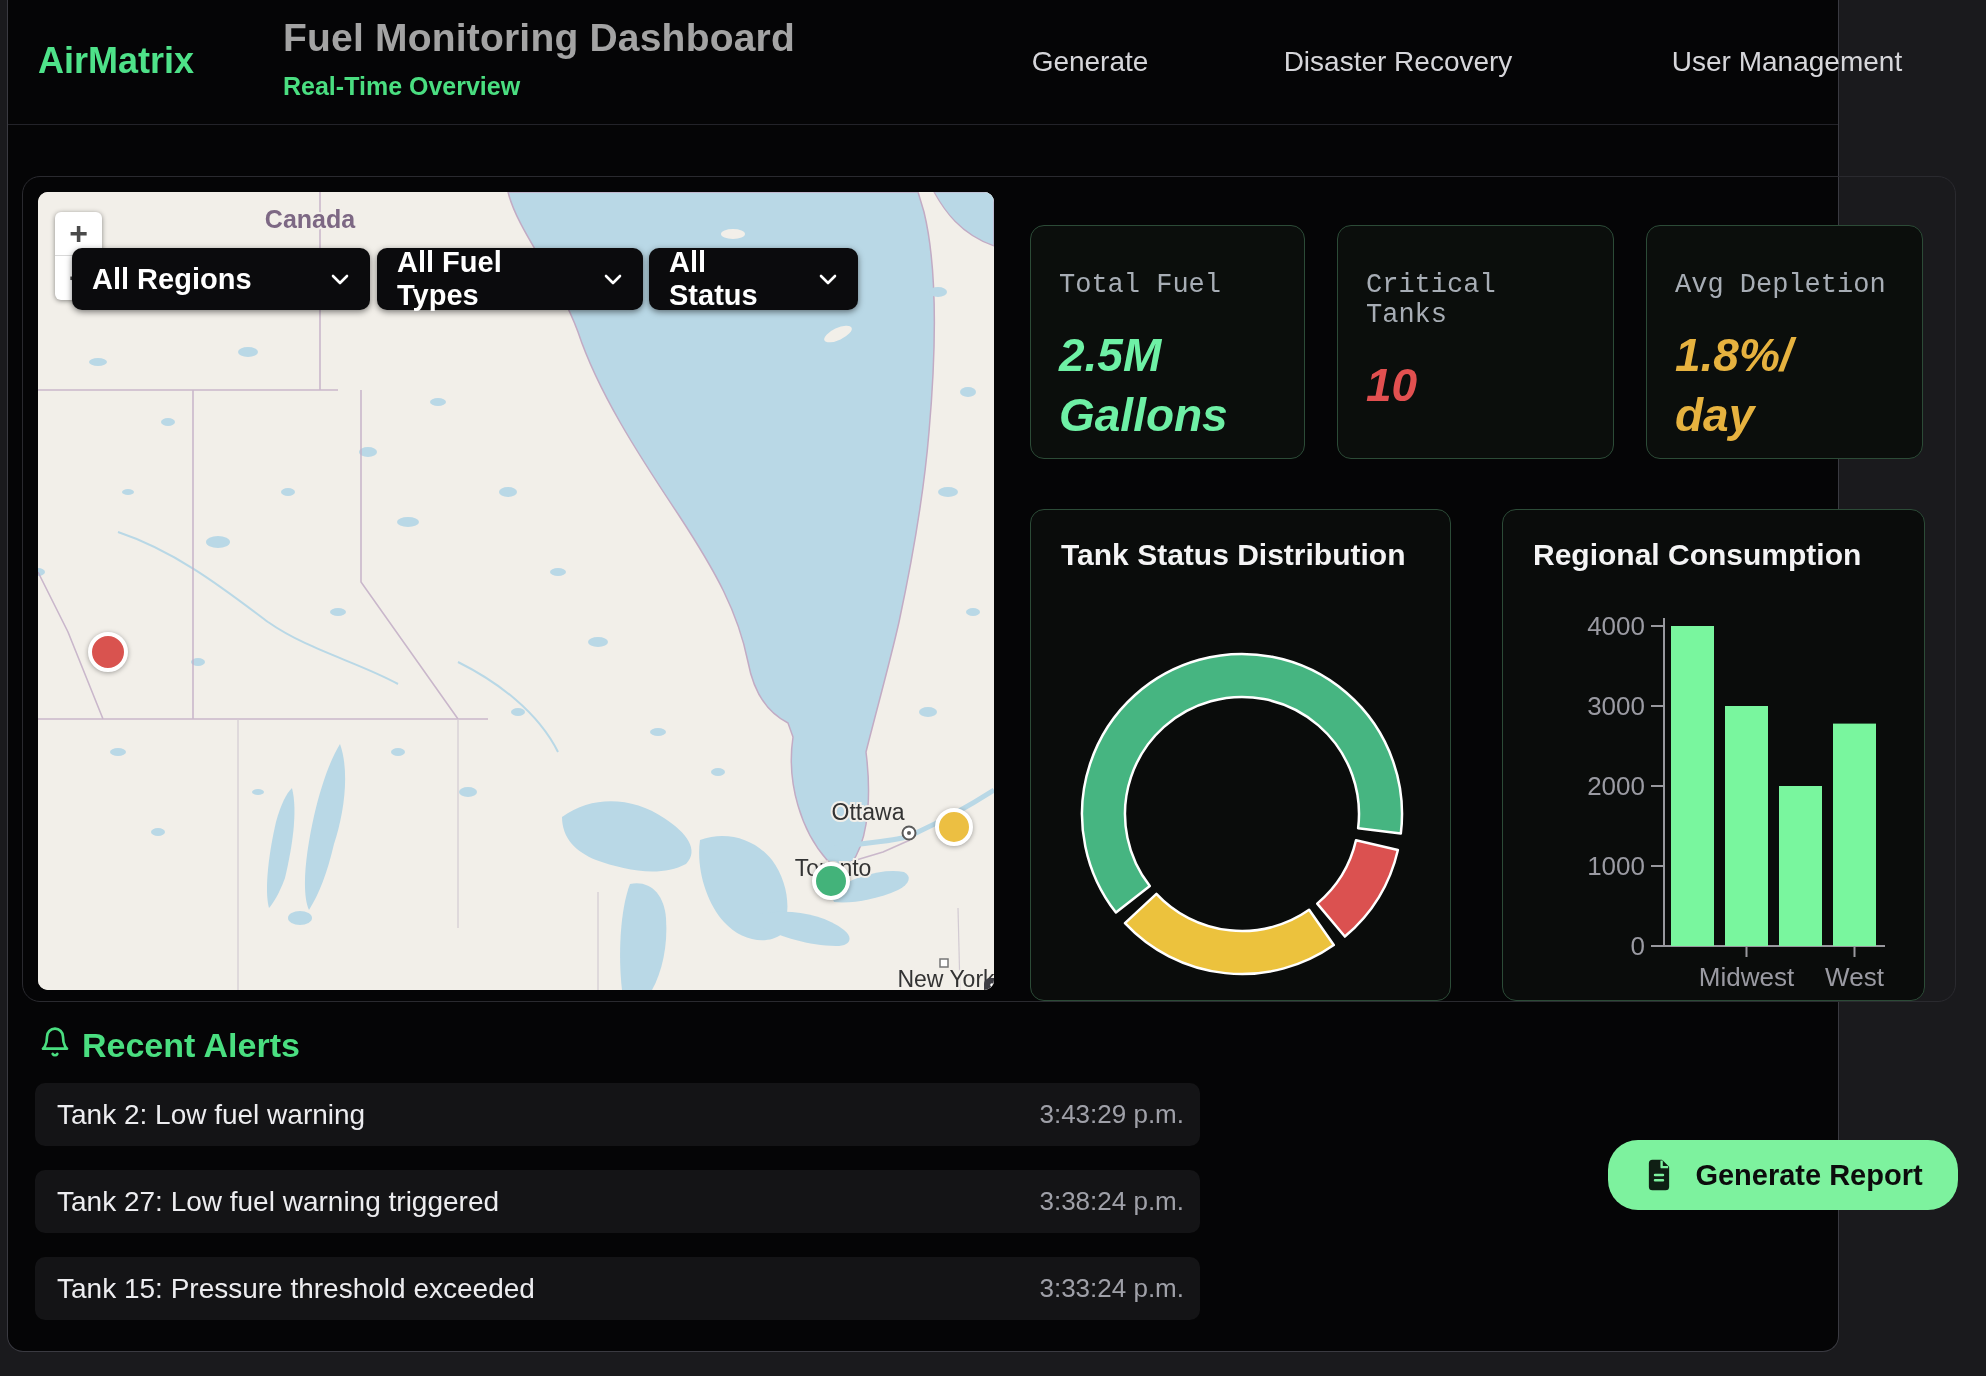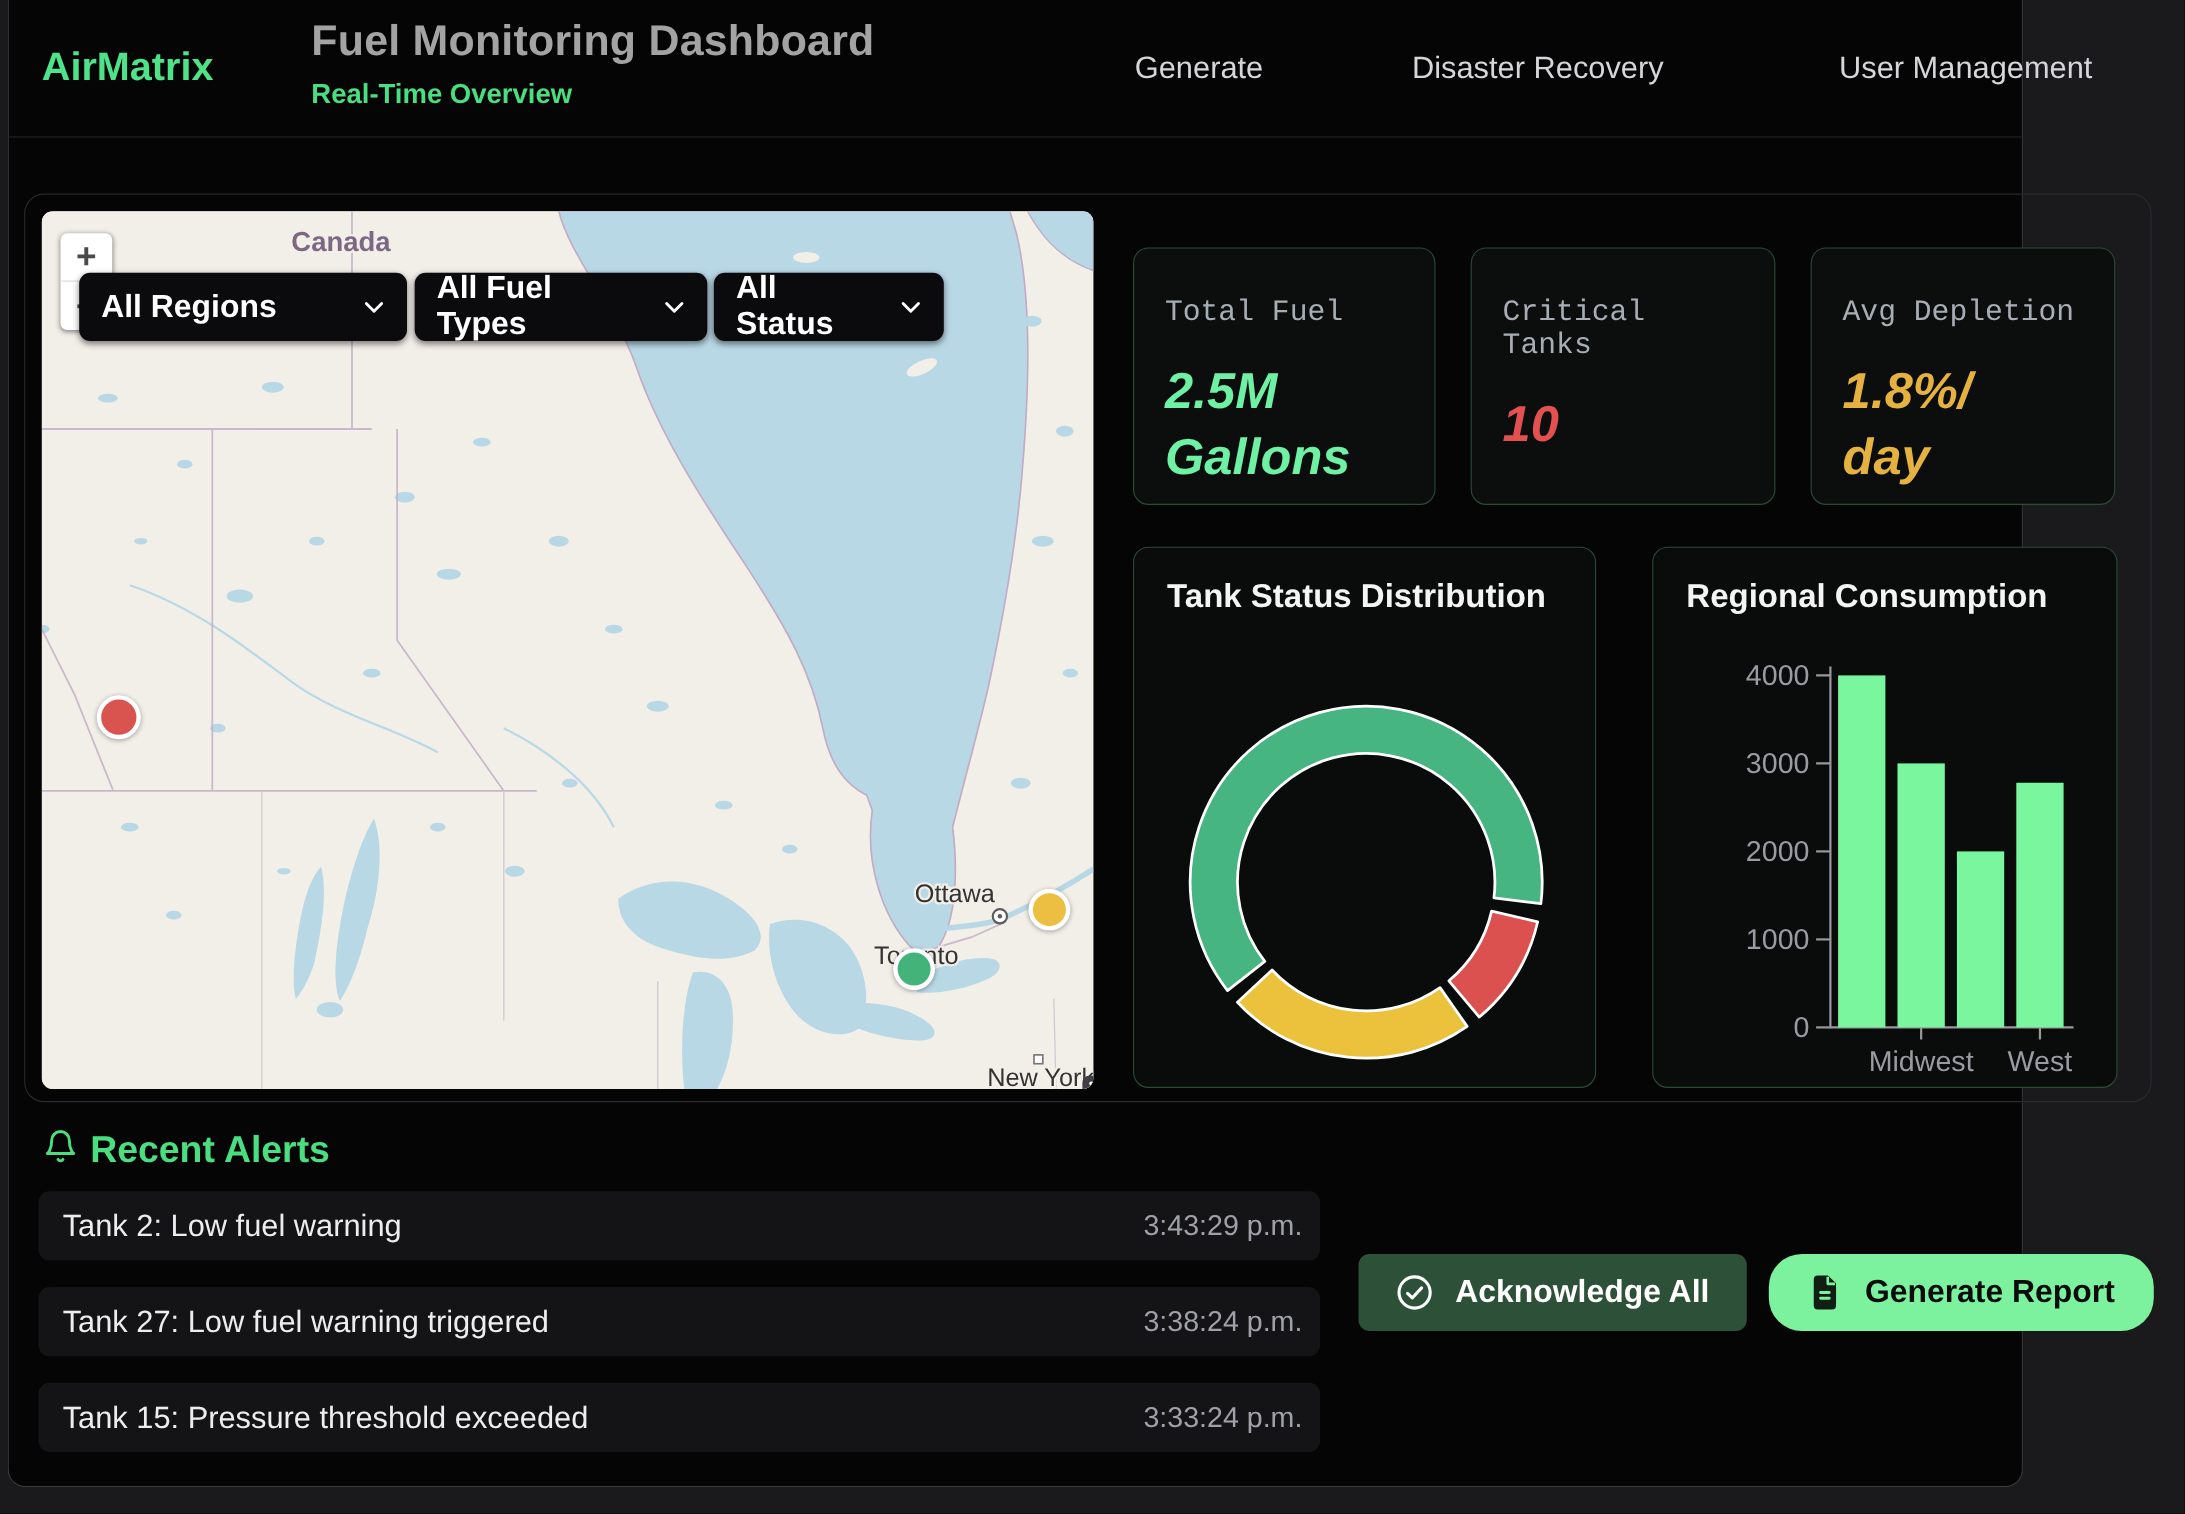--- a/index.html
+++ b/index.html
@@ -40,21 +40,21 @@
   .filter .chev{margin-left:22px;display:flex;align-items:center;}
   
   .kpi{
     position:absolute;top:225px;height:234px;background:#0b0e0c;border:1px solid #2c4b37;
     border-radius:14px;box-sizing:border-box;padding:30px 28px;
   }
   .kpi .kpi-label{font-size:27px;color:#a7adb5;margin-top:14px;font-family:Liberation Mono, monospace;}
   .kpi .kpi-value{font-size:46px;font-weight:bold;line-height:1.3;margin-top:26px;font-style:italic;}
   
   .panel{
-    position:absolute;top:497px;height:492px;background:#0a0c0b;border:1px solid #2c4b37;
+    position:absolute;top:509px;height:492px;background:#0a0c0b;border:1px solid #2c4b37;
     border-radius:14px;box-sizing:border-box;
   }
   .panel .panel-title{position:absolute;left:30px;top:28px;font-size:30px;font-weight:bold;color:#f4f4f5;}
   
   .alerts-heading{position:absolute;left:74px;top:1026px;font-size:34px;font-weight:bold;color:#4ade80;}
   .bell{position:absolute;left:31px;top:1024px;}
   .alert-row{
     position:absolute;left:27px;width:1165px;height:63px;background:#141416;border-radius:10px;
     display:flex;align-items:center;justify-content:space-between;box-sizing:border-box;
     padding:0 16px 0 22px;cursor:default;
@@ -304,29 +304,20 @@
   </div>
   <div class="alert-row" style="top:1170px;">
     <span class="alert-text">Tank 27: Low fuel warning triggered</span>
     <span class="alert-time">3:38:24 p.m.</span>
   </div>
   <div class="alert-row" style="top:1257px;">
     <span class="alert-text">Tank 15: Pressure threshold exceeded</span>
     <span class="alert-time">3:33:24 p.m.</span>
   </div>
 
-  <button class="btn btn-ack">
-    <span style="display:flex;">
-      <svg width="34" height="34" viewBox="0 0 24 24" fill="none" stroke="#fff" stroke-width="2" stroke-linecap="round" stroke-linejoin="round">
-        <circle cx="12" cy="12" r="10"></circle>
-        <polyline points="7.5,12.5 10.5,15.5 16.5,9"></polyline>
-      </svg>
-    </span>
-    <span>Acknowledge All</span>
-  </button>
   <button class="btn btn-gen">
     <span style="display:flex;">
       <svg width="32" height="34" viewBox="0 0 24 26">
         <path d="M14 2H7a2 2 0 0 0-2 2v18a2 2 0 0 0 2 2h10a2 2 0 0 0 2-2V7z" fill="#0f1f14" stroke="#0f1f14" stroke-width="1.5" stroke-linejoin="round"></path>
         <path d="M14 2v5h5" fill="none" stroke="#7df29e" stroke-width="1.8" stroke-linejoin="round"></path>
         <path d="M9 13h6 M9 17h6" stroke="#7df29e" stroke-width="2" stroke-linecap="round"></path>
       </svg>
     </span>
     <span>Generate Report</span>
   </button>

